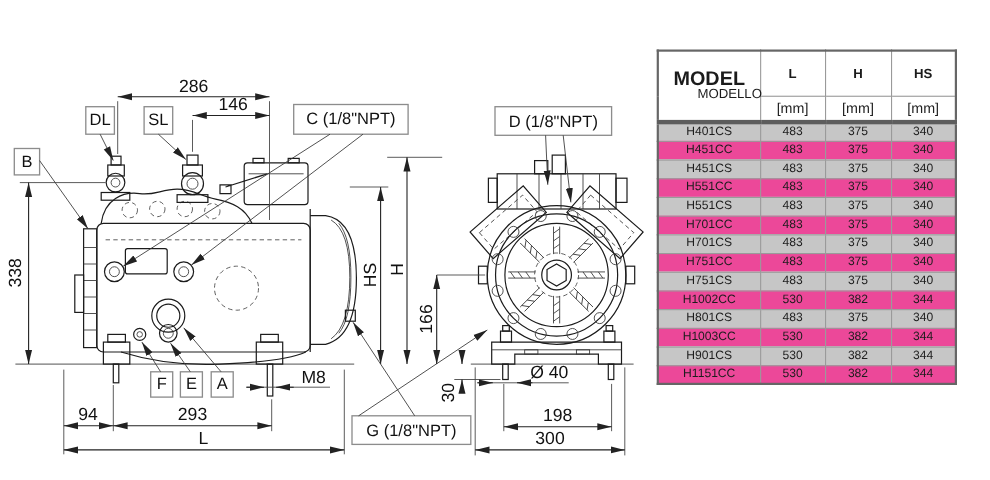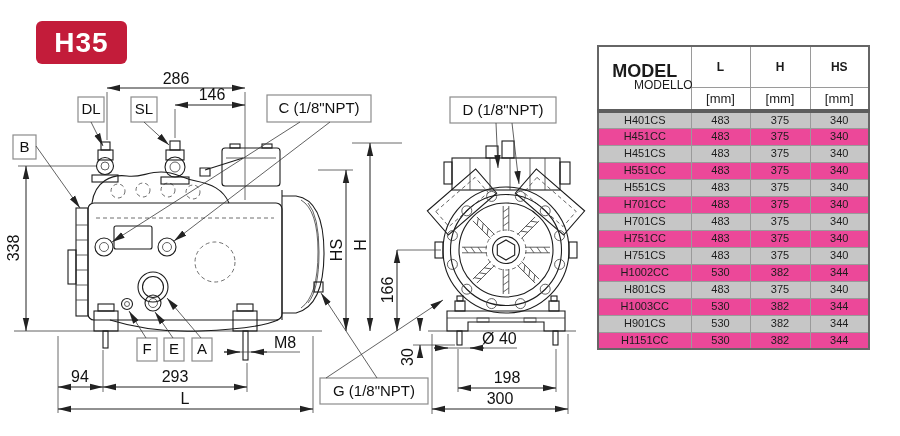--- a/index.html
+++ b/index.html
@@ -34,21 +34,20 @@
   #spec tbody tr:first-child td{border-top:4px solid #5d5d5d;}
   #spec td{font-size:11px;color:#1d1d1d;text-align:center;padding:0;line-height:13px;}
   tr.row-dark td{background:#c6c6c6;}
   tr.row-light td{background:#ec4899;}
 </style>
 </head>
 <body>
 
 <div id="page">
 
-  <div id="badge">H35</div>
 
   <svg id="drawing" width="596" height="436" viewBox="0 0 596 436">
     <defs>
       <marker id="arr" markerUnits="userSpaceOnUse" markerWidth="13" markerHeight="8" refX="13" refY="4" orient="auto-start-reverse">
         <path d="M13,4 L0,0.8 L0,7.2 Z" fill="#222"></path>
       </marker>
       <g id="spk">
         <path class="lt" d="M-2.8,-19 V-44 M2.8,-19 V-44 M-2.8,-24 L2.8,-28 M-2.8,-31 L2.8,-35 M-2.8,-38 L2.8,-42"></path>
       </g>
     </defs>

